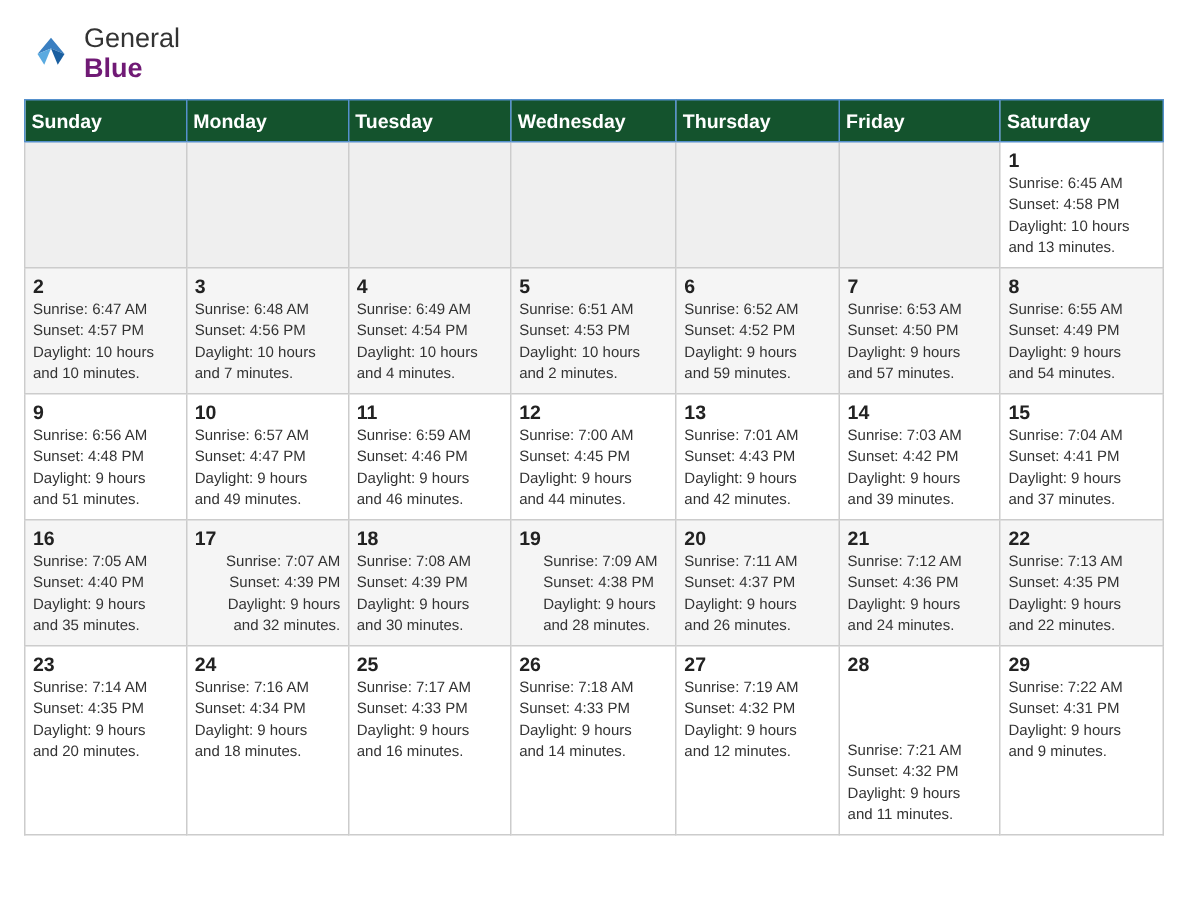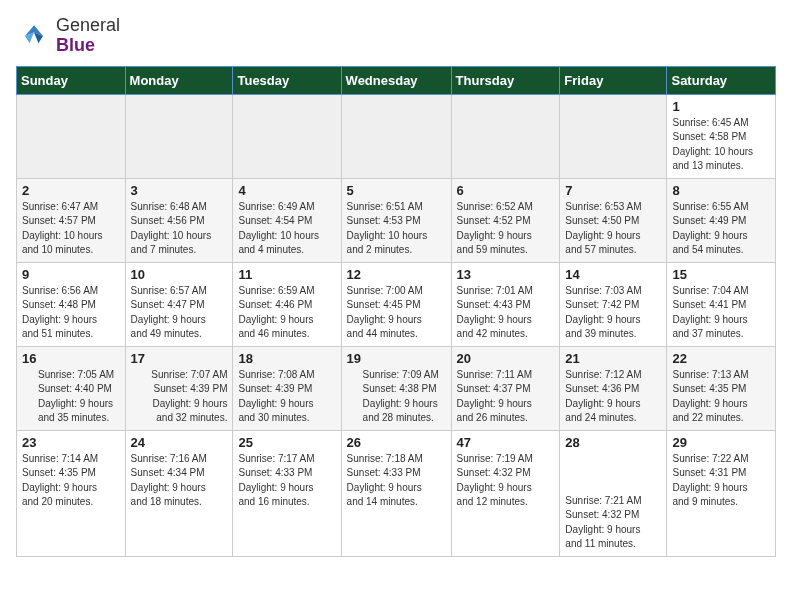--- a/index.html
+++ b/index.html
@@ -218,36 +218,36 @@
         <td>
           <span class="day-num">13</span>
           <div class="day-info" style="white-space: pre-line;">Sunrise: 7:01 AM
 Sunset: 4:43 PM
 Daylight: 9 hours
 and 42 minutes.</div>
         </td>
         <td>
           <span class="day-num">14</span>
           <div class="day-info" style="white-space: pre-line;">Sunrise: 7:03 AM
-Sunset: 7:42 PM
+Sunset: 4:42 PM
 Daylight: 9 hours
 and 39 minutes.</div>
         </td>
         <td>
           <span class="day-num">15</span>
           <div class="day-info" style="white-space: pre-line;">Sunrise: 7:04 AM
 Sunset: 4:41 PM
 Daylight: 9 hours
 and 37 minutes.</div>
         </td>
       </tr>
       <tr>
         <td>
           <span class="day-num">16</span>
-          <div class="day-info" style="white-space: pre-line; margin-left: 16px;">Sunrise: 7:05 AM
+          <div class="day-info" style="white-space: pre-line;">Sunrise: 7:05 AM
 Sunset: 4:40 PM
 Daylight: 9 hours
 and 35 minutes.</div>
         </td>
         <td>
           <span class="day-num">17</span>
           <div class="day-info" style="white-space: pre-line; text-align: right;">Sunrise: 7:07 AM
 Sunset: 4:39 PM
 Daylight: 9 hours
 and 32 minutes.</div>
@@ -311,21 +311,21 @@
 and 16 minutes.</div>
         </td>
         <td>
           <span class="day-num">26</span>
           <div class="day-info" style="white-space: pre-line;">Sunrise: 7:18 AM
 Sunset: 4:33 PM
 Daylight: 9 hours
 and 14 minutes.</div>
         </td>
         <td>
-          <span class="day-num">47</span>
+          <span class="day-num">27</span>
           <div class="day-info" style="white-space: pre-line;">Sunrise: 7:19 AM
 Sunset: 4:32 PM
 Daylight: 9 hours
 and 12 minutes.</div>
         </td>
         <td>
           <span class="day-num">28</span>
           <div class="day-info" style="white-space: pre-line; margin-top: 44px;">Sunrise: 7:21 AM
 Sunset: 4:32 PM
 Daylight: 9 hours

